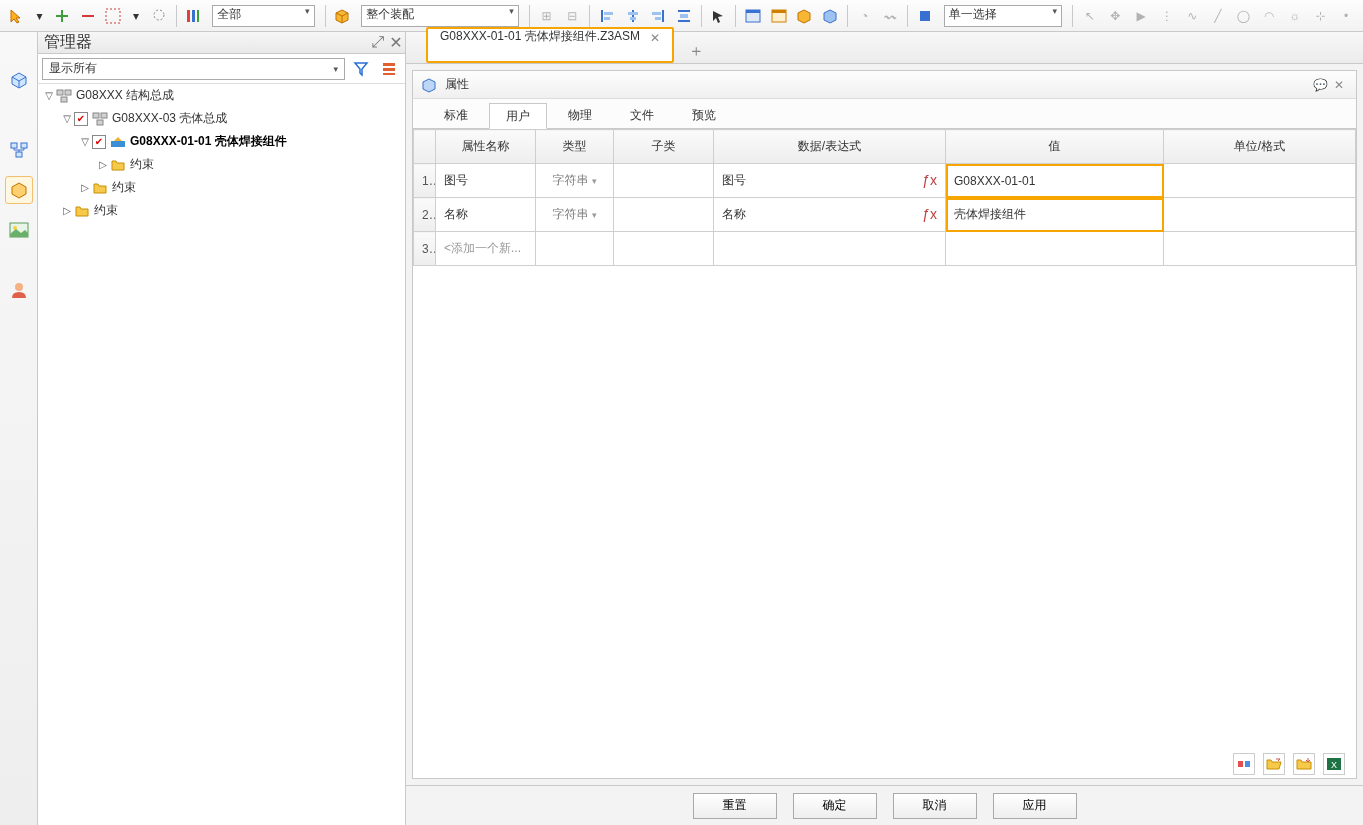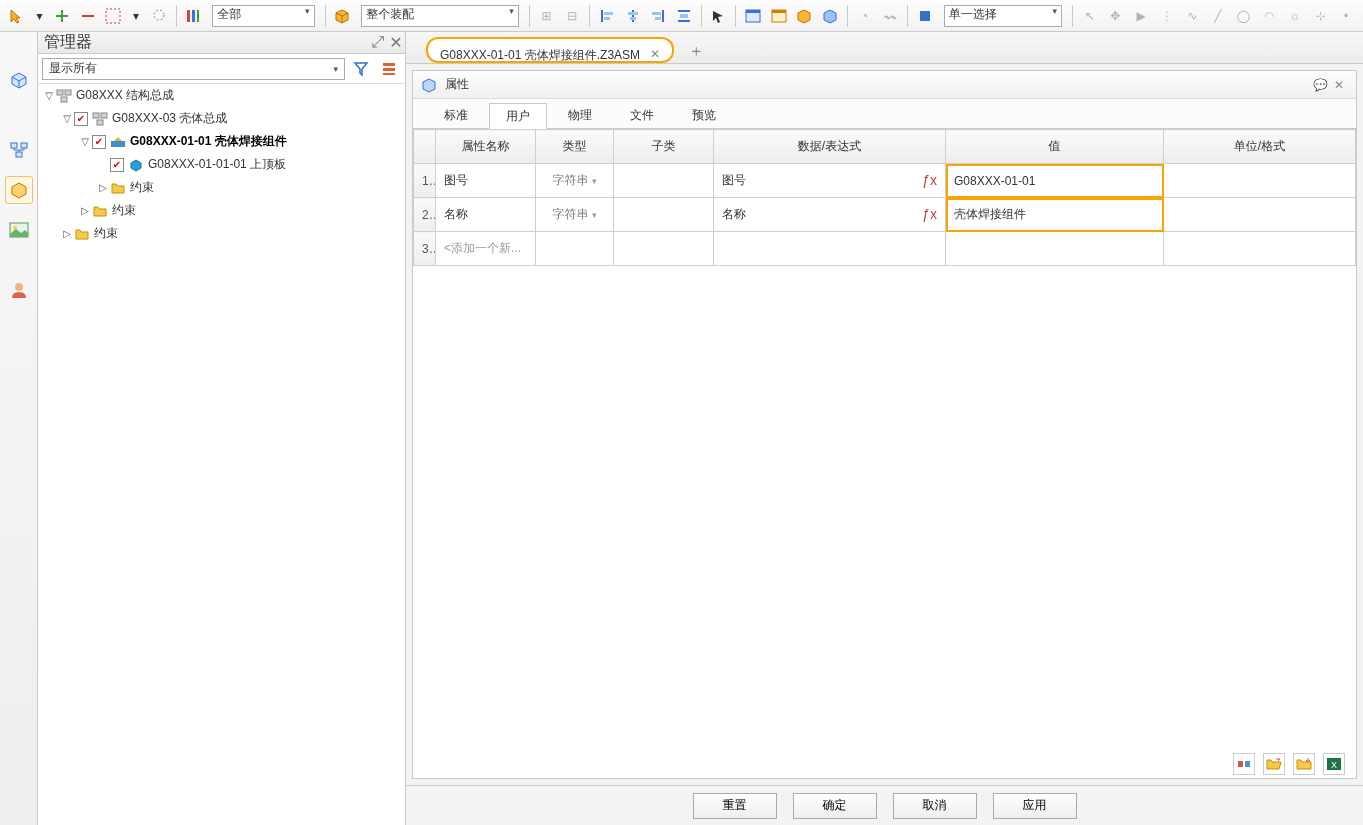--- a/index.html
+++ b/index.html
@@ -26,21 +26,21 @@
 .tree{flex:1;overflow:auto;background:#fff}
 .tree-row{height:23px;display:flex;align-items:center;white-space:nowrap}
 .tw{width:14px;text-align:center;color:#555;cursor:pointer;font-size:10px}
 .cb{width:14px;height:14px;border:1px solid #888;margin-right:4px;display:flex;align-items:center;justify-content:center;cursor:pointer}
 .cb.checked::after{content:"✔";color:#d00;font-size:10px;line-height:1}
 .nicon{width:16px;height:16px;margin-right:4px;display:flex;align-items:center;justify-content:center}
 .tree-row .lbl{padding-right:8px}
 .tree-row.sel .lbl{color:#000000;font-weight:bold}
 .right{flex:1;display:flex;flex-direction:column;background:#f3f3f3}
 .tabbar{height:32px;background:linear-gradient(#f7f7f7,#ececec);display:flex;align-items:flex-end;padding-left:20px;border-bottom:1px solid #c9c9c9}
-.file-tab{height:26px;background:#fff;border:2px solid #f7a600;border-bottom:2px solid #f7a600;display:flex;align-items:flex-start;padding:8px 12px;font-size:12px;position:relative;cursor:pointer;border-radius:12px}
+.file-tab{height:26px;background:#fff;border:2px solid #f7a600;border-bottom:2px solid #f7a600;display:flex;align-items:flex-end;padding:16px 12px;font-size:12px;position:relative;cursor:pointer;border-radius:2px}
 .file-tab .x{margin-left:10px;color:#888;cursor:pointer;font-size:12px}
 .add-tab{width:24px;height:24px;display:flex;align-items:center;justify-content:center;color:#888;cursor:pointer;margin-left:10px;font-size:16px}
 .panel{flex:1;margin:6px;background:#fff;border:1px solid #c9c9c9;display:flex;flex-direction:column}
 .panel-title{height:28px;display:flex;align-items:center;padding:0 8px;background:linear-gradient(#fdfdfd,#f0f0f0);border-bottom:1px solid #ddd}
 .panel-title .spacer{flex:1}
 .panel-title .picon{width:18px;color:#888;cursor:pointer;text-align:center}
 .prop-tabs{height:30px;display:flex;align-items:flex-end;padding-left:14px;border-bottom:1px solid #c9c9c9;background:#fcfcfc}
 .ptab{height:26px;padding:0 16px;display:flex;align-items:center;cursor:pointer;color:#333;border:1px solid transparent;margin-right:4px}
 .ptab.active{background:#fff;border:1px solid #c9c9c9;border-bottom:1px solid #fff;position:relative;top:1px}
 .grid-wrap{flex:1;overflow:auto;position:relative}
@@ -294,29 +294,20 @@
         <span class="tw">▽</span>
         <span class="cb checked"></span>
         <span class="nicon">
             <svg width="16" height="14">
               <rect x="1" y="6" width="14" height="6" fill="#3a8fd6"></rect>
               <path d="M4 6 L8 2 L12 6" fill="#f0b030"></path>
             </svg>
           </span>
         <span class="lbl">G08XXX-01-01 壳体焊接组件</span>
       </div>
-      <div class="tree-row" style="padding-left:72px">
-        <span class="cb checked"></span>
-        <span class="nicon">
-            <svg width="14" height="14">
-              <path d="M2 5 L7 2 L12 5 L12 10 L7 13 L2 10 Z" fill="#2a9fd6" stroke="#1a6fa6"></path>
-            </svg>
-          </span>
-        <span class="lbl">G08XXX-01-01-01 上顶板</span>
-      </div>
       <div class="tree-row" style="padding-left:58px">
         <span class="tw">▷</span>
         <span class="nicon">
             <svg width="14" height="12">
               <path d="M1 2 L5 2 L6 4 L13 4 L13 11 L1 11 Z" fill="#f7c94a" stroke="#c79000"></path>
             </svg>
           </span>
         <span class="lbl">约束</span>
       </div>
       <div class="tree-row" style="padding-left:40px">

